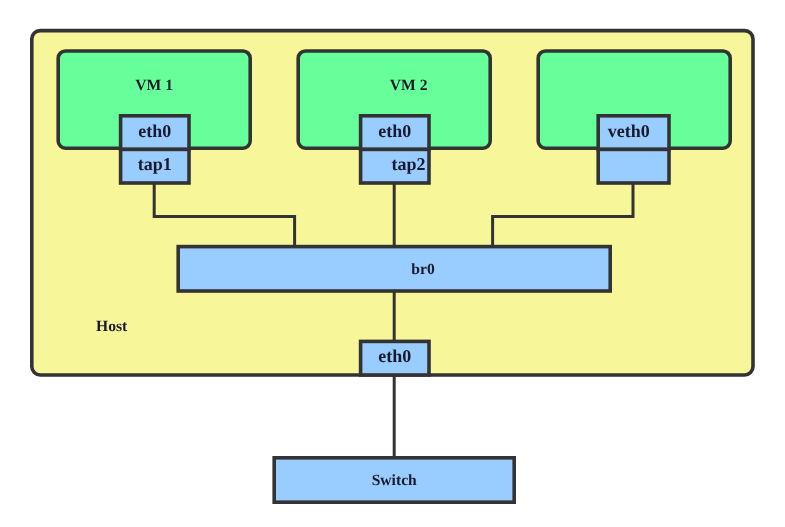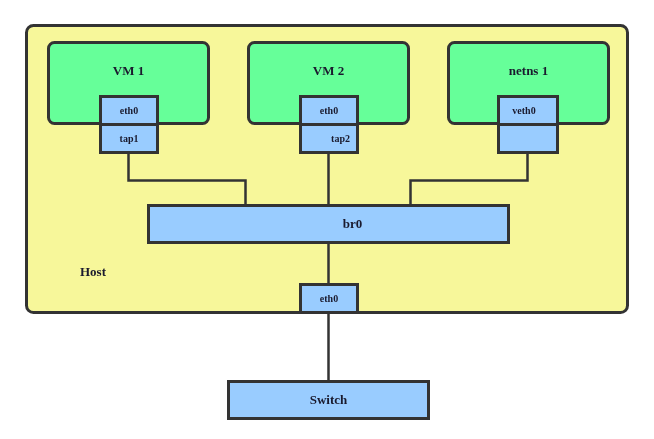--- a/index.html
+++ b/index.html
@@ -7,21 +7,21 @@
        font-family:"Liberation Serif",serif;}
   #stage{position:relative;width:654px;height:439px;}
   #stage svg{position:absolute;left:0;top:0;}
   .lbl{
     position:absolute;
     display:flex;align-items:center;justify-content:center;
     font-weight:bold;color:#1a1a2e;
     pointer-events:none;white-space:nowrap;
   }
   .lbl-container{font-size:13px;}
-  .lbl-iface{font-size:10px;}
+  .lbl-iface{font-size:15px;}
   .lbl-node{font-size:13px;}
   .lbl-host{
     font-size:13px;justify-content:flex-start;
   }
 </style>
 </head>
 <body>
 
 <div id="stage">
 
@@ -56,23 +56,22 @@
     <rect x="498.5" y="96.5" width="59" height="28" fill="#99ccff" stroke="#333333" stroke-width="3"></rect>
     <rect x="498.5" y="124.5" width="59" height="28" fill="#99ccff" stroke="#333333" stroke-width="3"></rect>
 
     <rect x="300.5" y="284.5" width="57" height="28" fill="#99ccff" stroke="#333333" stroke-width="3"></rect>
 
     <rect x="228.5" y="381.5" width="200" height="37" fill="#99ccff" stroke="#333333" stroke-width="3"></rect>
   </svg>
 
   <div class="lbl lbl-container" style="left:48px;top:58px;width:161px;height:26px;">VM 1</div>
 
-  <div class="lbl lbl-container" style="left:248px;top:58px;width:161px;height:26px;">VM 2</div>
+  <div class="lbl lbl-container" style="left:248px;top:58px;width:161px;height:26px;padding-left:12px;">VM 2</div>
 
-  <div class="lbl lbl-container" style="left:448px;top:58px;width:161px;height:26px;">netns 1</div>
 
   <div class="lbl lbl-iface" style="left:100px;top:96px;width:58px;height:29px;">eth0</div>
 
   <div class="lbl lbl-iface" style="left:100px;top:124px;width:58px;height:29px;border-radius:12px;">tap1</div>
 
   <div class="lbl lbl-iface" style="left:300px;top:96px;width:58px;height:29px;">eth0</div>
 
   <div class="lbl lbl-iface" style="left:300px;top:124px;width:81px;height:29px;">tap2</div>
 
   <div class="lbl lbl-iface" style="left:498px;top:96px;width:52px;height:29px;">veth0</div>

